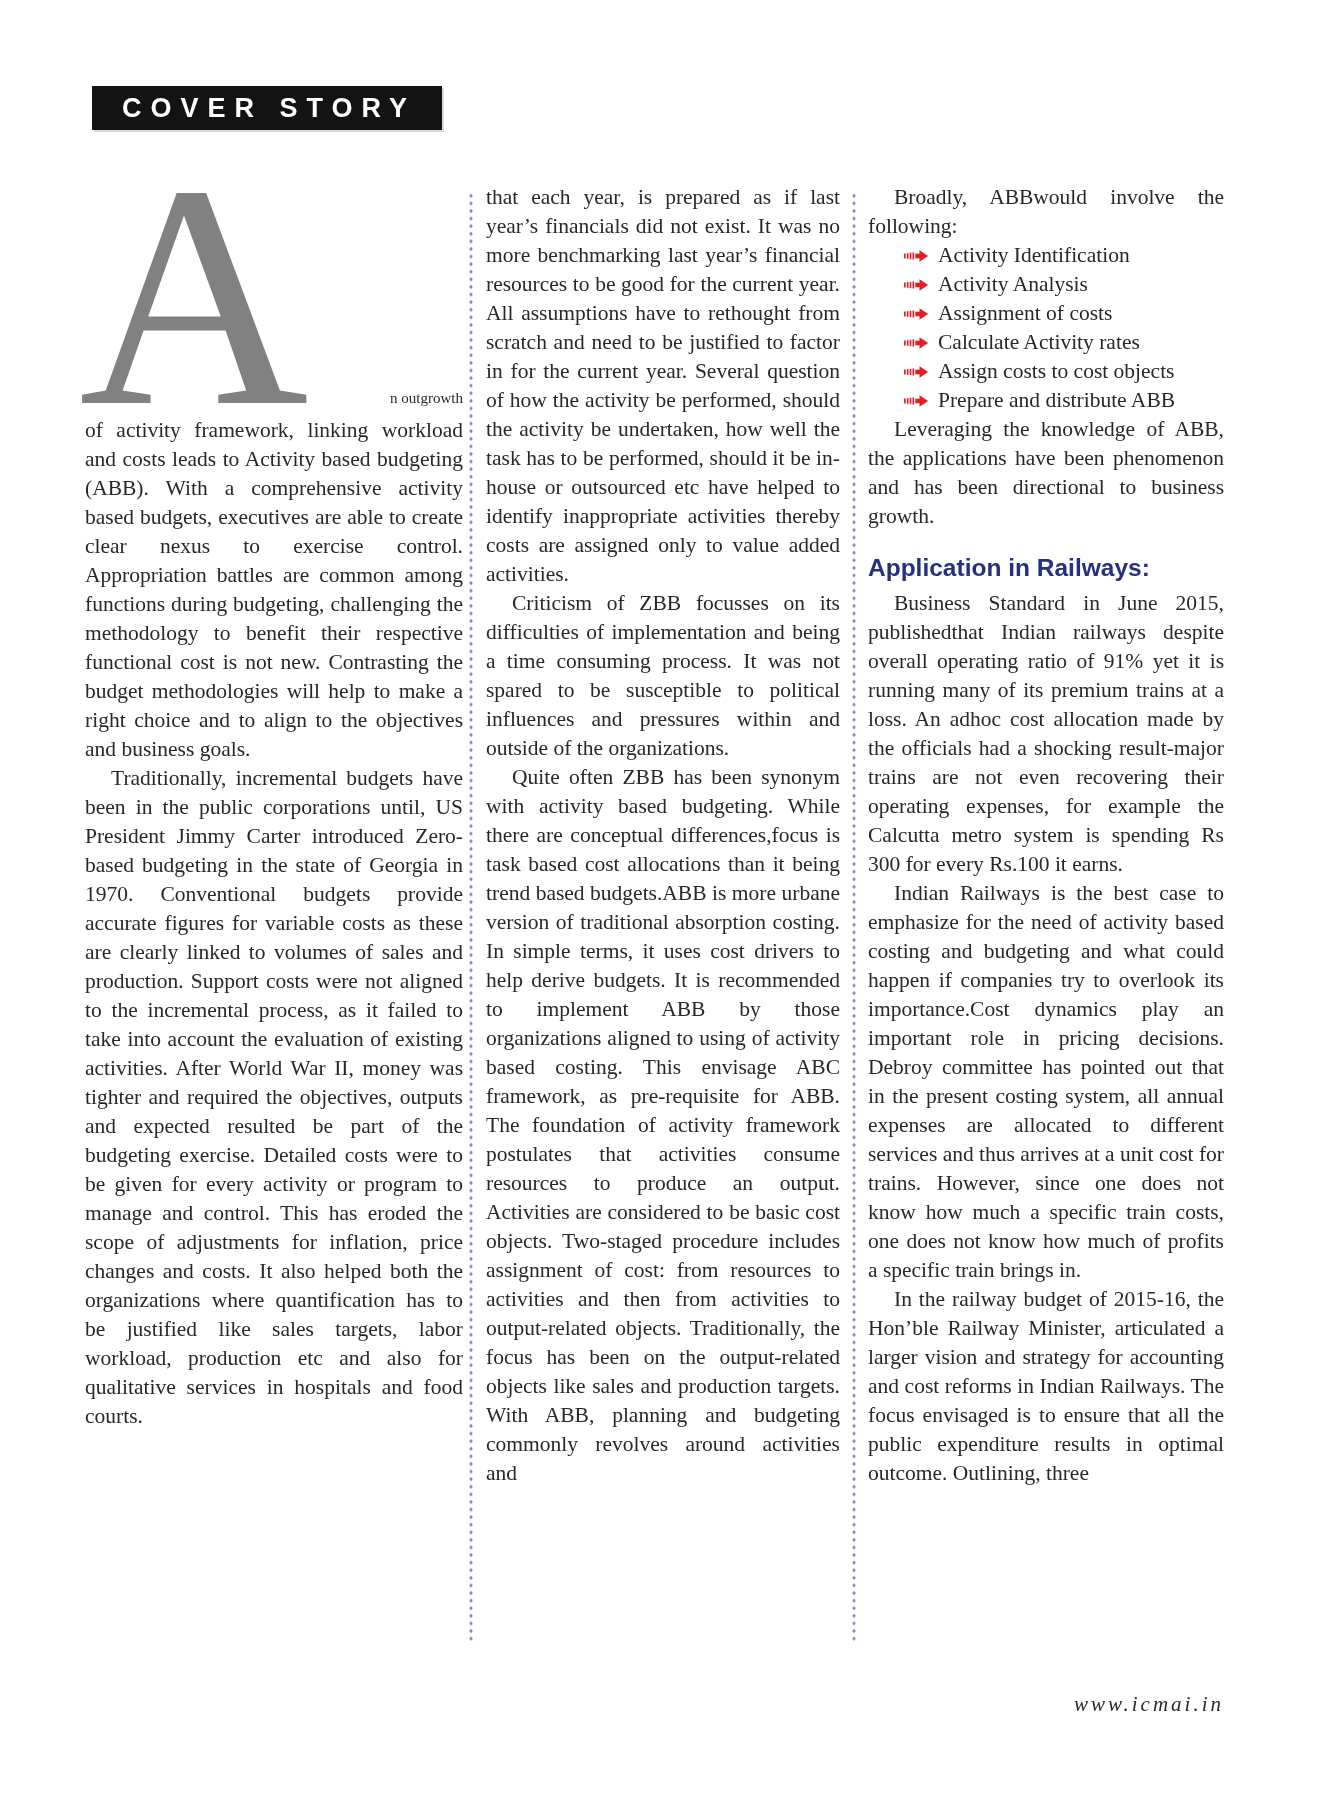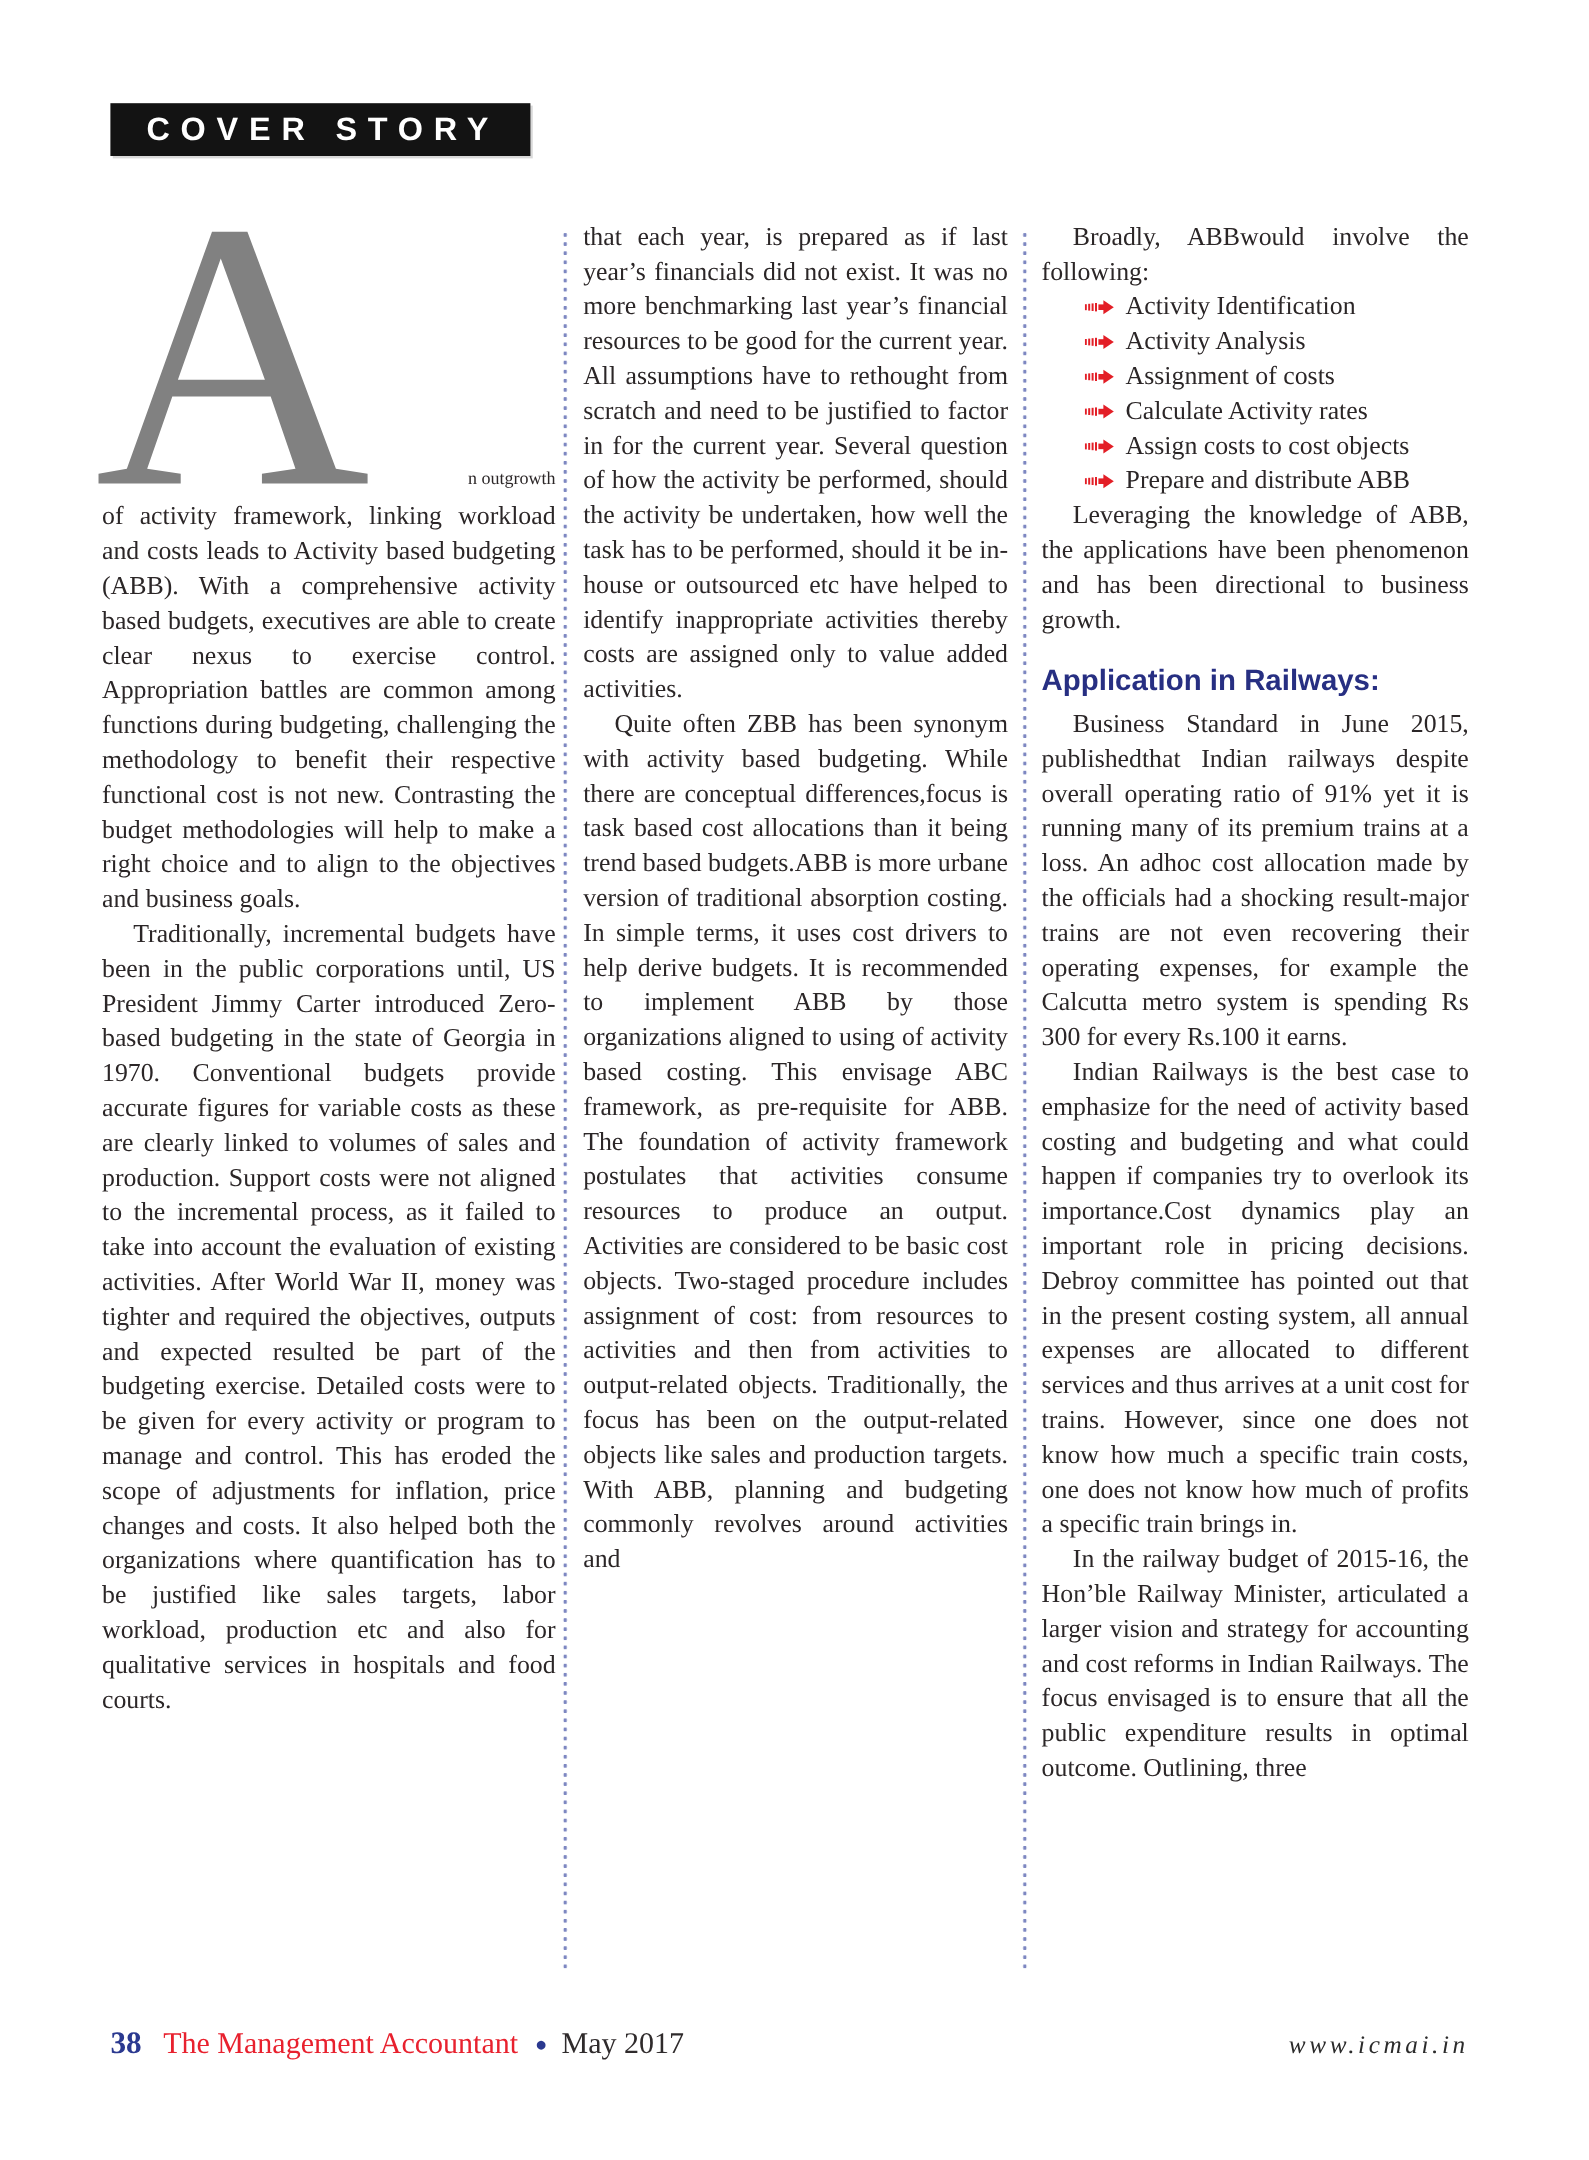--- a/index.html
+++ b/index.html
@@ -85,20 +85,21 @@
       <span class="lead-word">n outgrowth</span>
     </div>
     <p>of activity framework, linking workload and costs leads to Activity based budgeting (ABB). With a comprehensive activity based budgets, executives are able to create clear nexus to exercise control. Appropriation battles are common among functions during budgeting, challenging the methodology to benefit their respective functional cost is not new. Contrasting the budget methodologies will help to make a right choice and to align to the objectives and business goals.</p>
     <p class="indent">Traditionally, incremental budgets have been in the public corporations until, US President Jimmy Carter introduced Zero-based budgeting in the state of Georgia in 1970. Conventional budgets provide accurate figures for variable costs as these are clearly linked to volumes of sales and production. Support costs were not aligned to the incremental process, as it failed to take into account the evaluation of existing activities. After World War II, money was tighter and required the objectives, outputs and expected resulted be part of the budgeting exercise.  Detailed costs were to be given for every activity or program to manage and control.  This has eroded the scope of adjustments for inflation, price changes and costs. It also helped both the organizations where quantification has to be justified like sales targets, labor workload, production etc and also for qualitative services in hospitals and food courts.</p>
   </div>
 
   <div class="divider divider-1"></div>
 
   <div class="col col-2">
     <p>that each year, is prepared as if last year’s financials did not exist. It was no more benchmarking last year’s financial resources to be good for the current year. All assumptions have to rethought from scratch and need to be justified to factor in for the current year. Several question of how the activity be performed, should the activity be undertaken, how well the task has to be performed, should it be in-house or outsourced etc have helped to identify inappropriate activities thereby costs are assigned only to value added activities.</p>
+    <p class="indent">Criticism of ZBB focusses on its difficulties of implementation and being a time consuming process. It was not spared to be susceptible to political influences and pressures within and outside of the organizations.</p>
     <p class="indent">Quite often ZBB has been synonym with activity based budgeting. While there are conceptual differences,focus is task based cost allocations than it being trend based budgets.ABB is more urbane version of traditional absorption costing. In simple terms, it uses cost drivers to help derive budgets. It is recommended to implement ABB by those organizations aligned to using of activity based costing. This envisage ABC framework, as pre-requisite for ABB.  The foundation of activity framework postulates that activities consume resources to produce an output. Activities are considered to be basic cost objects.  Two-staged procedure includes assignment of cost: from resources to activities and then from activities to output-related objects. Traditionally, the focus has been on the output-related objects like sales and production targets.  With ABB, planning and budgeting commonly revolves around activities and</p>
   </div>
 
   <div class="divider divider-2"></div>
 
   <div class="col col-3">
     <p class="indent">Broadly, ABBwould involve the following:</p>
     <ul class="bullets">
       <li>
         <span class="arrow"><svg width="25" height="14" viewBox="0 0 30 16" fill="#e31e26">
@@ -167,21 +168,15 @@
         <span>Prepare and distribute ABB</span>
       </li>
     </ul>
     <p class="indent">Leveraging the knowledge of ABB, the applications have been phenomenon and has been directional to business growth.</p>
     <h2 class="section-heading">Application in Railways:</h2>
     <p class="indent">Business Standard in June 2015, publishedthat Indian railways despite overall operating ratio of 91% yet it is running many of its premium trains at a loss. An adhoc cost allocation made by the officials had a shocking result-major trains are not even recovering their operating expenses, for example the Calcutta metro system is spending Rs 300 for every Rs.100 it earns.</p>
     <p class="indent">Indian Railways is the best case to emphasize for the need of activity based costing and budgeting and what could happen if companies try to overlook its importance.Cost dynamics play an important role in pricing decisions. Debroy committee has pointed out that in the present costing system, all annual expenses are allocated to different services and thus arrives at a unit cost for trains. However, since one does not know how much a specific train costs, one does not know how much of profits a specific train brings in.</p>
     <p class="indent">In the railway budget of 2015-16, the Hon’ble Railway Minister, articulated a larger vision and strategy for accounting and cost reforms in Indian Railways.  The focus envisaged is to ensure that all the public expenditure results in optimal outcome. Outlining, three</p>
   </div>
 
-  <div class="footer-left">
-    <span class="page-number">38</span>
-    <span class="magazine-name">The Management Accountant</span>
-    <span class="footer-dot">●</span>
-    <span class="footer-date">May 2017</span>
-  </div>
   <div class="footer-right">www.icmai.in</div>
 
 </div>
 
 </body></html>

